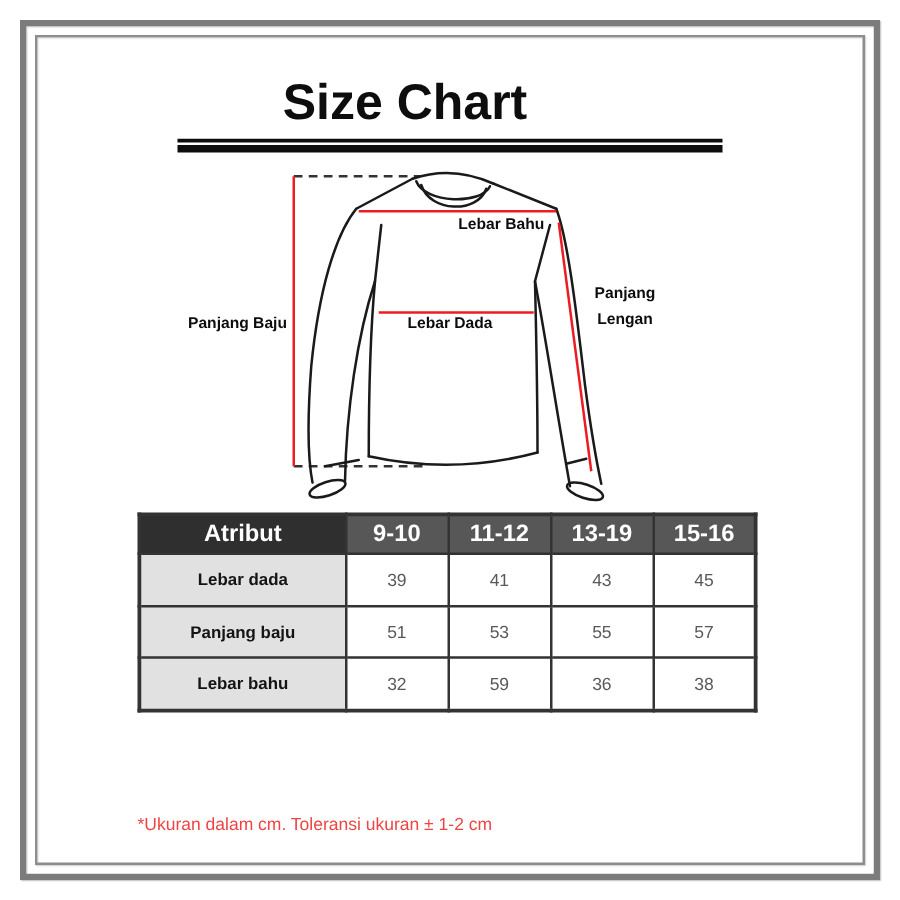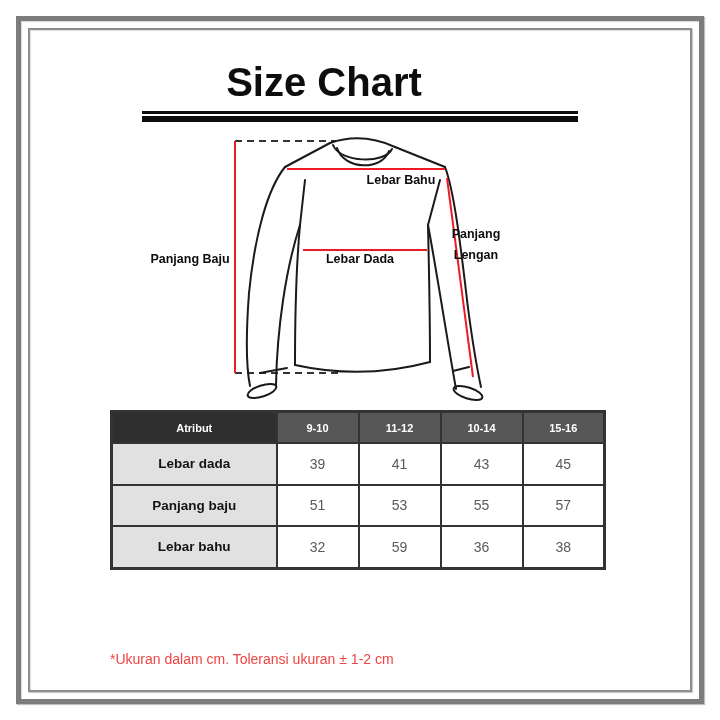--- a/index.html
+++ b/index.html
@@ -36,21 +36,21 @@
     font-size:12.5px;font-weight:bold;color:#0d0d0d;text-align:center;line-height:21px;
   }
   
   .size-table{
     position:absolute;left:110px;top:410px;border-collapse:collapse;
     table-layout:fixed;border:3px solid var(--border,#333);
   }
   .size-table td,.size-table th{border:2px solid var(--border,#333);text-align:center;vertical-align:middle;padding:0;}
   .size-table col.c-attr{width:165px;}
   .size-table col.c-size{width:82px;}
-  .size-table thead th{height:29px;color:#ffffff;font-size:11px;font-weight:bold;}
+  .size-table thead th{height:29px;color:#ffffff;font-size:19px;font-weight:bold;}
   .size-table thead th.attr-head{background:var(--header-attr-bg,#2f2f2f);}
   .size-table thead th.size-head{background:var(--header-size-bg,#575757);}
   .size-table tbody td{height:39.5px;}
   .size-table tbody td.attr-cell{background:var(--label-bg,#e1e1e1);font-weight:bold;font-size:13.5px;color:#141414;}
   .size-table tbody td.value-cell{background:#ffffff;font-size:14px;color:var(--value-text,#595959);border-radius:19px;}
   .footnote{position:absolute;left:110px;top:651px;font-size:14px;color:#ef4444;}
 </style>
 </head>
 <body>
 
@@ -90,40 +90,40 @@
     <path class="outline" d="M193,17 C200,35 245,36 252,21"></path>
     <path class="outline" d="M197,20 C204,42 242,43 249,23"></path>
 
     <line class="red-line" x1="147" y1="41" x2="305" y2="41"></line>
     <line class="red-line" x1="163" y1="122" x2="287" y2="122"></line>
     <line class="red-line" x1="307" y1="50" x2="333" y2="249"></line>
   </svg>
   <div class="dlabel" style="left:50px;top:131px;">Panjang Baju</div>
   <div class="dlabel" style="left:261px;top:52px;">Lebar Bahu</div>
   <div class="dlabel" style="left:220px;top:131px;">Lebar Dada</div>
-  <div class="dlabel" style="left:336px;top:117px;">
+  <div class="dlabel" style="left:360px;top:117px;">
     <div>Panjang</div>
     <div>Lengan</div>
   </div>
 </div>
 
 <table class="size-table">
   <colgroup>
     <col class="c-attr">
       <col class="c-size">
       <col class="c-size">
       <col class="c-size">
       <col class="c-size">
   </colgroup>
   <thead>
     <tr>
       <th class="attr-head">Atribut</th>
       <th class="size-head">9-10</th>
       <th class="size-head">11-12</th>
-      <th class="size-head">10-14</th>
+      <th class="size-head">13-19</th>
       <th class="size-head">15-16</th>
     </tr>
   </thead>
   <tbody>
       <tr>
         <td class="attr-cell">Lebar dada</td>
         <td class="value-cell">39</td>
         <td class="value-cell">41</td>
         <td class="value-cell">43</td>
         <td class="value-cell">45</td>

